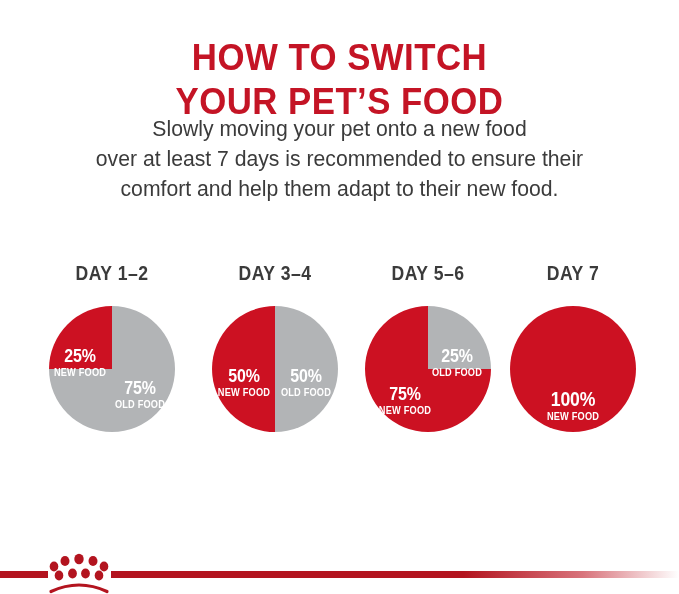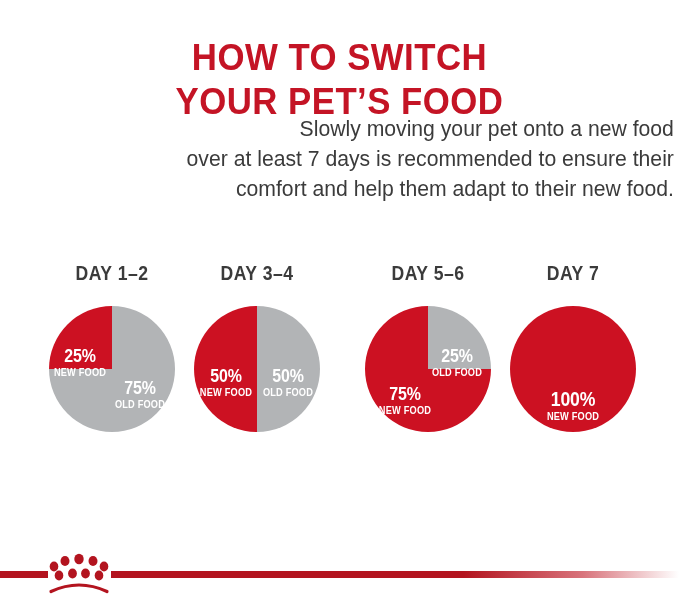--- a/index.html
+++ b/index.html
@@ -36,21 +36,21 @@
     transform-origin: center;
     white-space: nowrap;
   }
 
   
   #intro-block {
     position: absolute;
     top: 114px;
     left: 0;
     width: 679px;
-    text-align: right;
+    text-align: center;
   }
   .intro-line {
     color: #3B3B3B;
     font-size: 21.5px;
     line-height: 30px;
     white-space: nowrap;
     transform: scaleX(0.985);
     transform-origin: center;
   }
 
@@ -178,21 +178,21 @@
         <div class="slice-label" style="left: -14px; top: 40px; width: 90px;">
           <span class="slice-pct">25%</span>
           <span class="slice-name">NEW FOOD</span>
         </div>
         <div class="slice-label" style="left: 46px; top: 72px; width: 90px;">
           <span class="slice-pct">75%</span>
           <span class="slice-name">OLD FOOD</span>
         </div>
       </div>
     </div>
-    <div class="pie-cell" style="left: 177px;">
+    <div class="pie-cell" style="left: 195px;">
       <div class="day-label">DAY 3–4</div>
       <div class="pie-wrap">
         <svg class="pie-svg" viewBox="0 0 126 126">
           <path d="M 63 63 L 63.00 126.00 A 63 63 0 0 1 63.00 0.00 Z" fill="#CC1122"></path>
           <path d="M 63 63 L 63.00 0.00 A 63 63 0 0 1 63.00 126.00 Z" fill="#B2B4B6"></path>
         </svg>
         <div class="slice-label" style="left: -13px; top: 60px; width: 90px;">
           <span class="slice-pct">50%</span>
           <span class="slice-name">NEW FOOD</span>
         </div>

